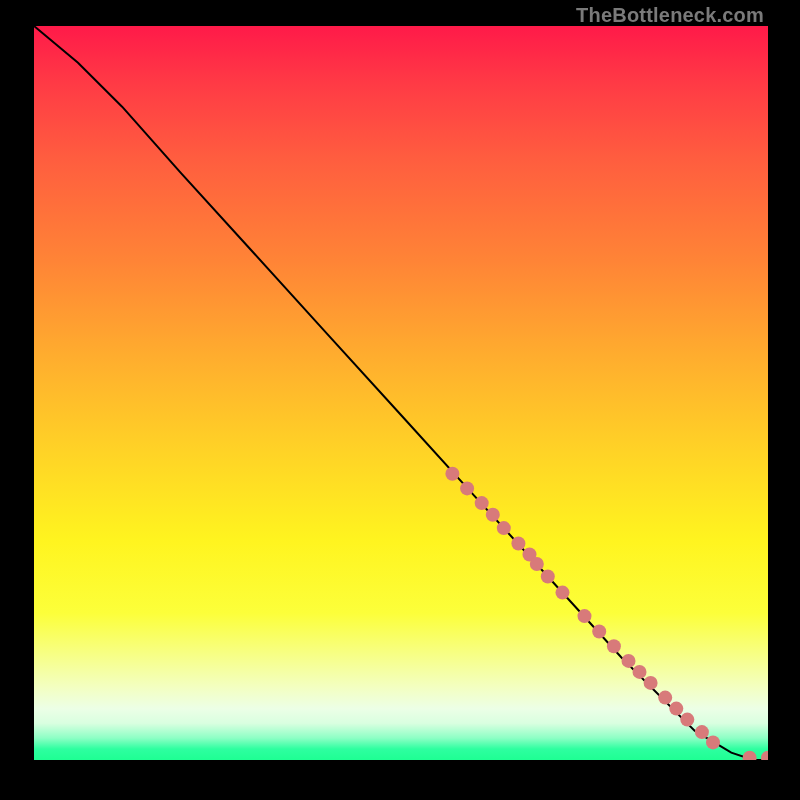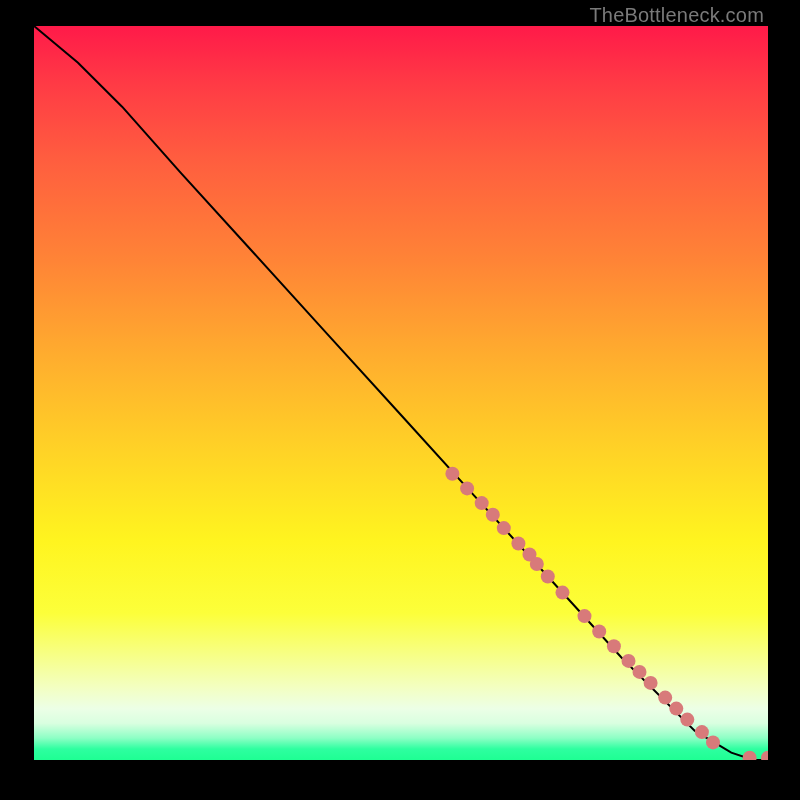--- a/index.html
+++ b/index.html
@@ -34,21 +34,21 @@
       #1eff93 100%
     );
   }
   .watermark {
     position: absolute;
     top: 4px;
     right: 36px;
     color: #7a7a7a;
     font-size: 20px;
     letter-spacing: 0.2px;
-    font-weight: 400;
+    font-weight: 700;
     margin-left: 25px;
   }
   svg.plot {
     position: absolute;
     left: 0;
     top: 0;
     width: 734px;
     height: 734px;
   }
   .curve {

